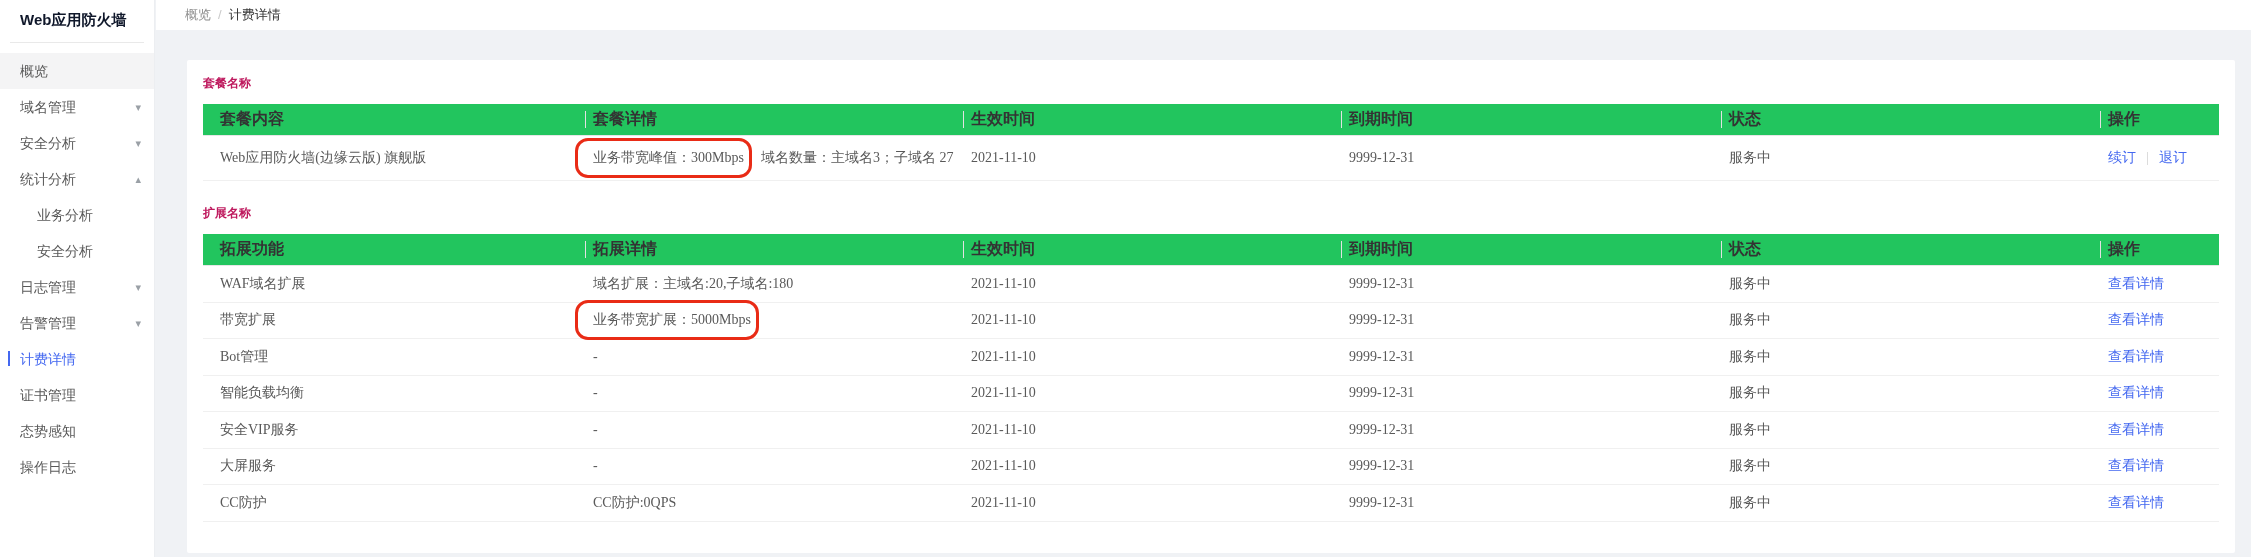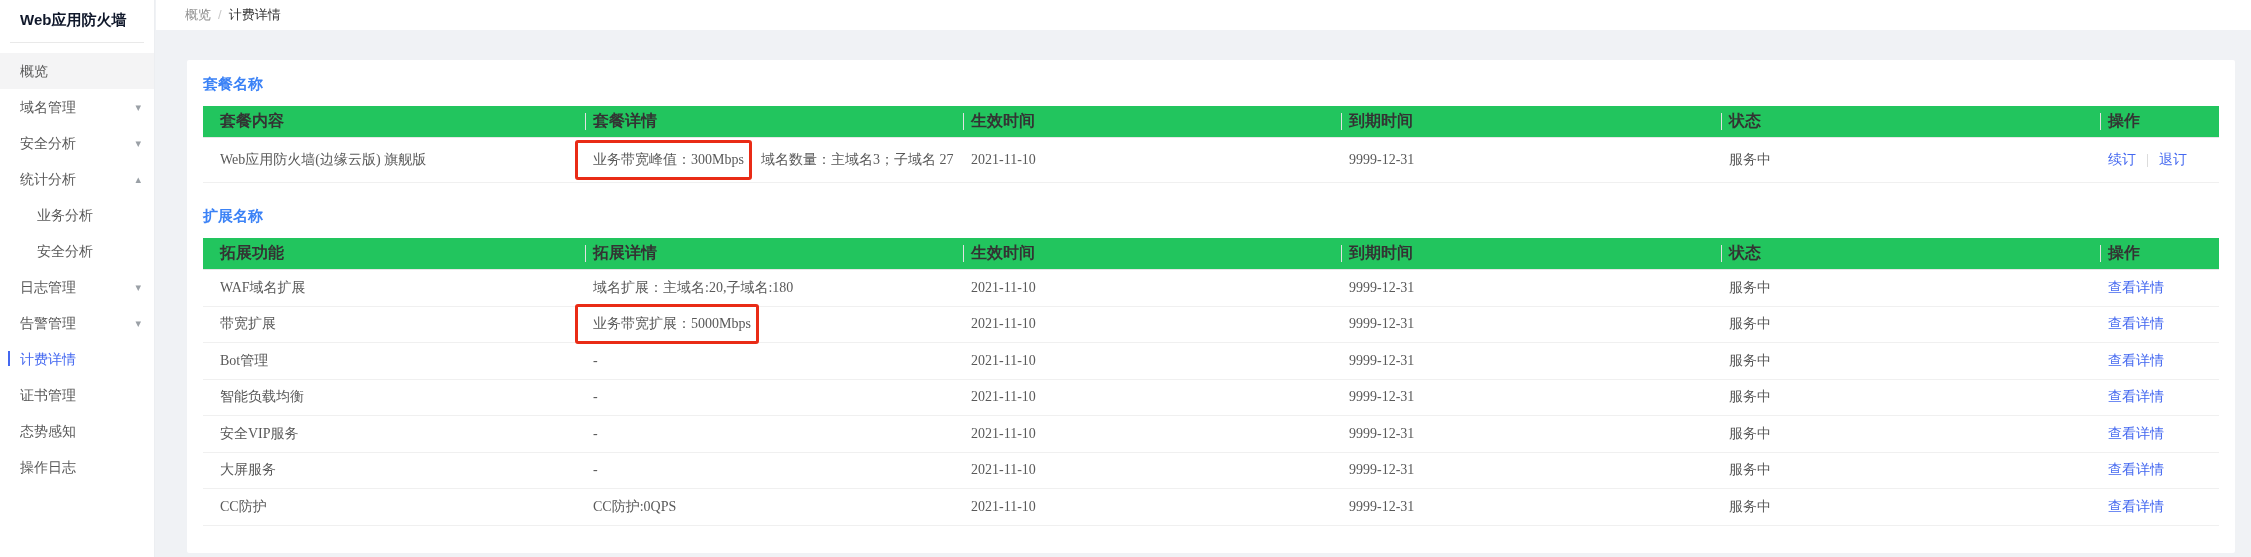--- a/index.html
+++ b/index.html
@@ -30,37 +30,37 @@
   .s-item.active::before{content:"";position:absolute;left:8px;top:10px;height:15px;width:2px;background:var(--accent);}
   .chev{position:absolute;right:13px;top:0;line-height:36px;font-size:11px;color:#9aa0a6;}
   
   .topbar{position:absolute;left:156px;top:0;right:0;height:30px;background:#fff;}
   .breadcrumb{line-height:30px;padding-left:29px;font-size:13px;}
   .bc-link{color:#8c8c8c;cursor:pointer;}
   .bc-sep{color:#c9c9c9;margin:0 7px;}
   .bc-cur{color:#333;}
   
   .card{position:absolute;left:187px;top:60px;width:2048px;height:493px;background:#fff;border-radius:2px;padding:0 16px;}
-  .sec-title{font-size:15px;font-weight:700;color:#3b82f6;}
+  .sec-title{font-size:12px;font-weight:700;color:#be185d;}
   .sec-title.first{padding-top:15px;}
   .sec-title.second{margin-top:24px;}
   
   .tbl{margin-top:12px;}
   .cols{display:grid;grid-template-columns:382px 378px 378px 380px 379px 1fr;}
   .thead{border-bottom:1px solid var(--hdr-border);background:#fafafa;}
   .th{height:31px;display:flex;align-items:center;font-size:16px;font-weight:700;color:#333;padding-left:8px;position:relative;background:#22c55e;}
   .th:first-child{padding-left:17px;}
   .th + .th::before{content:"";position:absolute;left:0;top:7px;height:17px;width:1px;background:#e2e2e2;}
   .row{border-bottom:1px solid var(--border);}
   .td{display:flex;align-items:center;font-size:14px;color:#595959;padding-left:8px;overflow:visible;white-space:nowrap;font-family:Liberation Serif, serif;}
   .td:first-child{padding-left:17px;}
   .t1 .td{height:44px;}
   .t2 .td{height:35.5px;}
   
-  .hl{display:inline-block;border:3px solid var(--red);border-radius:3px;padding:8px 5px 8px 15px;margin:-11px 0 -11px -18px;white-space:nowrap;}
+  .hl{display:inline-block;border:3px solid var(--red);border-radius:13px;padding:8px 5px 8px 15px;margin:-11px 0 -11px -18px;white-space:nowrap;}
   .rest{margin-left:9px;}
   
   .link{color:var(--accent);cursor:pointer;}
   .ldiv{display:inline-block;width:1px;height:13px;background:#dcdcdc;margin:0 11px;vertical-align:-1px;}
 </style>
 </head>
 <body>
 
 <div class="sidebar">
   <div class="s-title">Web应用防火墙</div>

